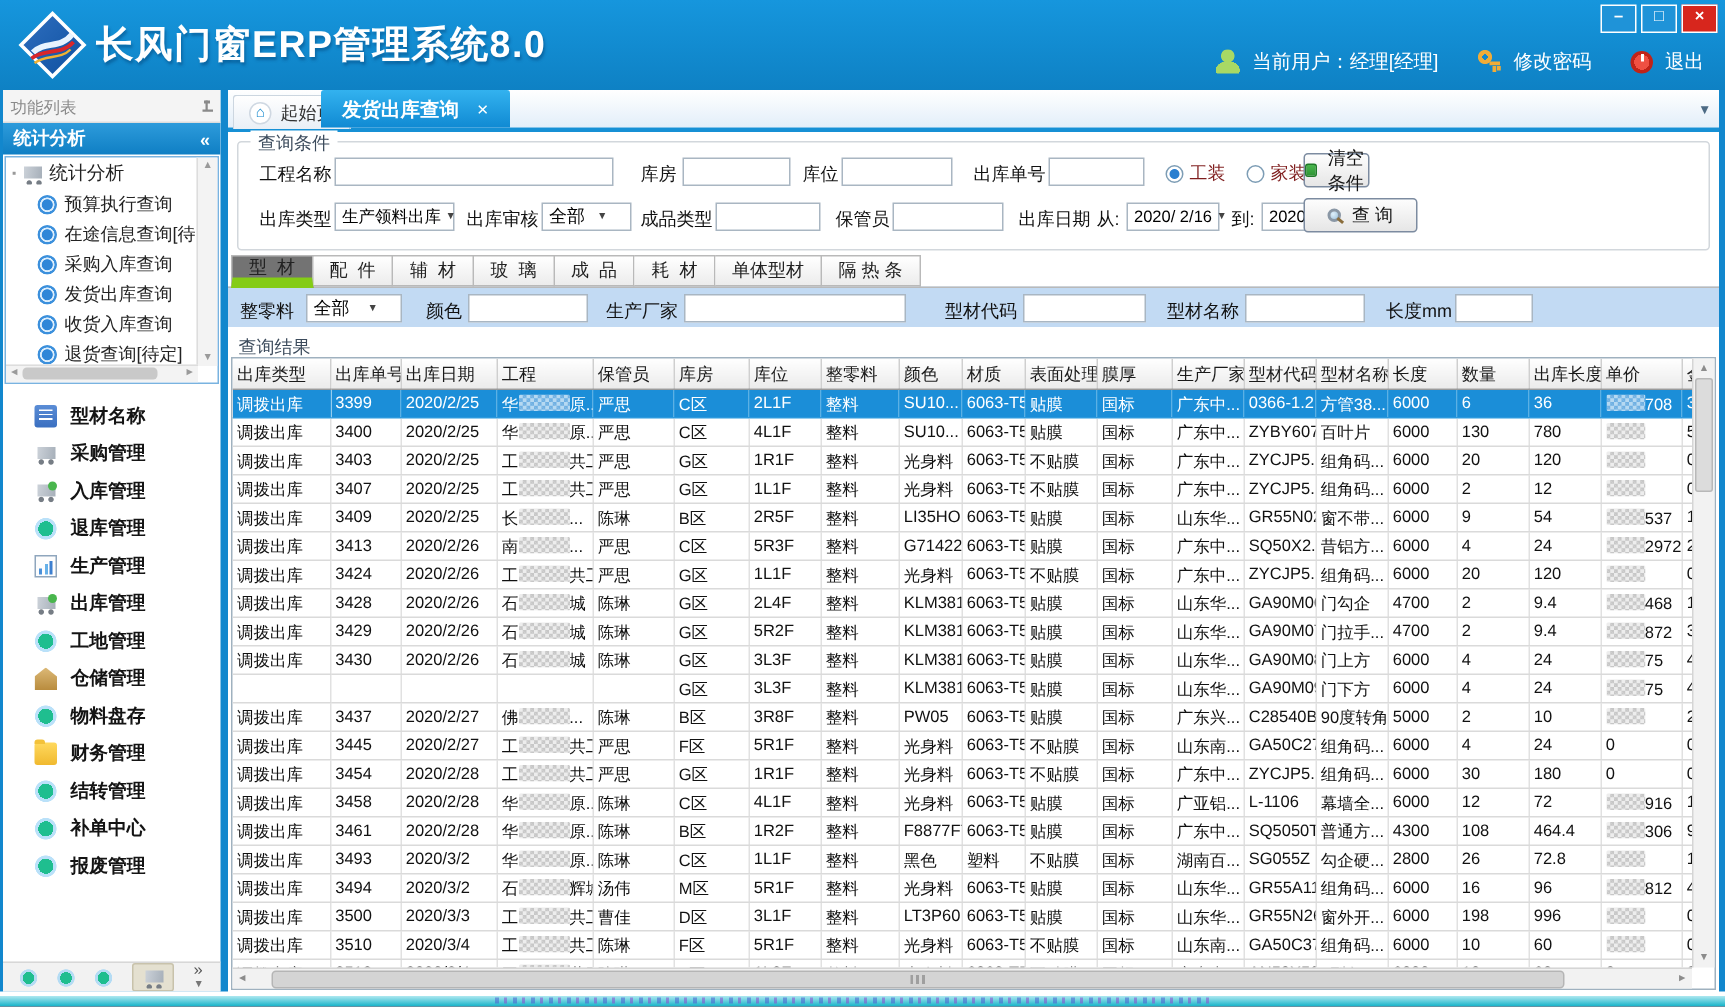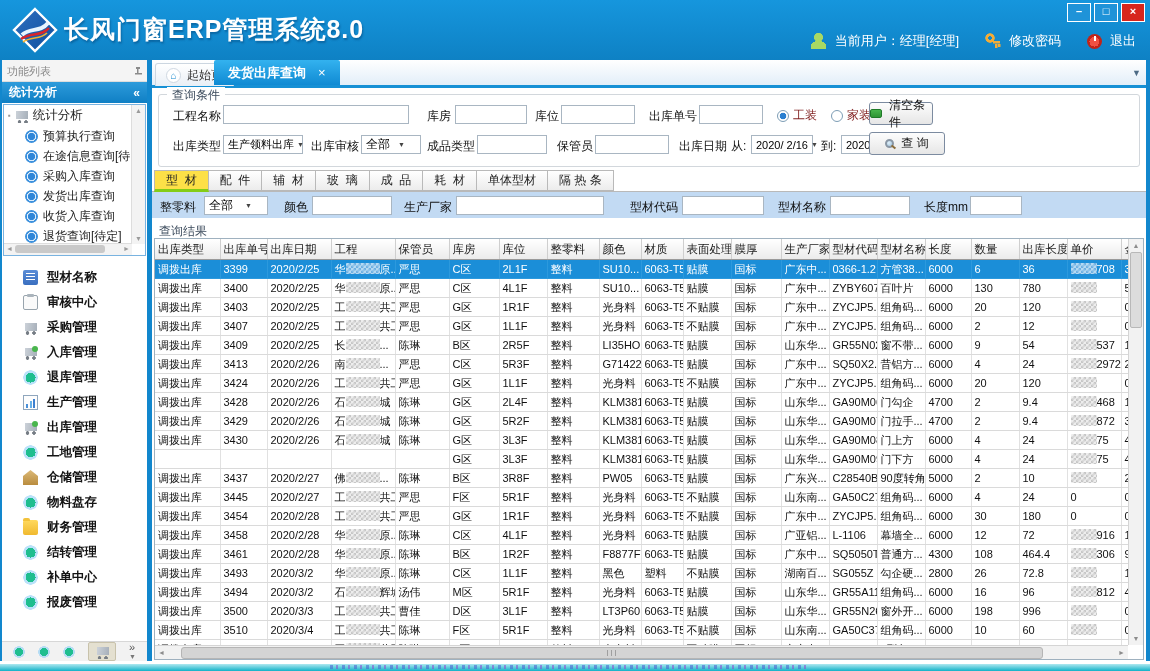--- a/index.html
+++ b/index.html
@@ -92,21 +92,21 @@
   .rdot{width:12px;height:12px;border-radius:50%;border:1px solid #7d9db5;background:#fff;box-sizing:border-box;}
   .rdot.on{background:radial-gradient(circle,#2a7fd0 0 3px,#fff 3.6px);}
   .btn{position:absolute;height:23px;border:1px solid #7c8ba0;border-radius:3px;background:linear-gradient(#fdfdfd,#e6e6e6);font-size:12px;color:#111;display:flex;align-items:center;justify-content:center;gap:7px;cursor:pointer;box-sizing:border-box;}
   .eraser-icon{width:13px;height:9px;background:linear-gradient(#49b64d,#2f9535);border:1px solid #1f7a28;border-radius:2px;box-sizing:border-box;}
   .magnifier-icon{width:9px;height:9px;border:2px solid #8a97a5;border-radius:50%;position:relative;box-sizing:border-box;background:radial-gradient(circle at 35% 35%,#dff0fb,#9fc2da);}
   .magnifier-icon::after{content:"";position:absolute;width:5px;height:2px;background:#8a6d3b;right:-4px;bottom:-2px;transform:rotate(40deg);}
 
   .mtabs{position:absolute;left:2px;top:110px;height:21px;display:flex;z-index:2;}
   .mtab{min-width:42px;padding:0 11px;border:1px solid #b9b9b9;border-left:none;background:linear-gradient(#ffffff,#ececec);font-size:12px;color:#222;display:flex;align-items:center;justify-content:center;white-space:pre;cursor:pointer;box-sizing:border-box;}
   .mtab:first-child{border-left:1px solid #b9b9b9;}
-  .mtab.active{background:#fde047;border-bottom:3px solid #84cc16;height:22px;}
+  .mtab.active{background:#737373;border-bottom:7px solid #84cc16;height:22px;}
   .fband{position:absolute;left:0;top:131px;right:0;height:27px;background:#c2daf3;border-top:1px solid #b9b9b9;box-sizing:border-box;}
   .fband .ql{top:7px;}
   .fband .qi,.fband .combo{top:4px;}
 
   .rlabel{position:absolute;left:7px;top:163px;font-size:12px;color:#3c4b5c;}
   .tablewrap{position:absolute;left:2px;top:178px;width:990px;bottom:2px;border:1px solid #9fb1bf;box-sizing:border-box;background:#fff;}
   .scrollarea{position:absolute;left:0;top:0;right:15px;bottom:14px;overflow:hidden;}
   table.results{width:994px;table-layout:fixed;border-collapse:collapse;}
   table.results th{height:20px;background:linear-gradient(#ffffff,#ebebeb);border-right:1px solid #cfcfcf;border-bottom:1px solid #9a9a9a;font-weight:normal;font-size:11.5px;text-align:left;padding:0 3px;white-space:nowrap;overflow:hidden;color:#1a1a1a;}
   table.results td{height:18px;font-size:11px;border-right:1px solid #e1e1e1;border-bottom:1px solid #dadada;padding:0 3px;white-space:nowrap;overflow:hidden;color:#111;}
@@ -220,24 +220,20 @@
         <div class="thumb"></div>
         <div class="rt">►</div>
       </div>
     </div>
     <div class="menu">
         <div class="menu-item">
           <span class="mi document-icon"></span>
           <span>型材名称</span>
         </div>
         <div class="menu-item">
-          <span class="mi clipboard-icon"></span>
-          <span>审核中心</span>
-        </div>
-        <div class="menu-item">
           <span class="mi cart-icon"></span>
           <span>采购管理</span>
         </div>
         <div class="menu-item">
           <span class="mi cart-in-icon"></span>
           <span>入库管理</span>
         </div>
         <div class="menu-item">
           <span class="mi dot-icon"></span>
           <span>退库管理</span>
@@ -317,21 +313,21 @@
       <div class="radio-group" style="left:618px;top:12px;">
         <span class="radio">
           <span class="rdot on"></span>
           <span>工装</span>
         </span>
         <span class="radio">
           <span class="rdot"></span>
           <span>家装</span>
         </span>
       </div>
-      <div class="btn" style="left:710px;top:7px;width:64px;">
+      <div class="btn" style="left:710px;top:7px;width:44px;">
         <span class="eraser-icon"></span>
         <span>清空条件</span>
       </div>
 
       <div class="ql" style="left:14px;top:43px;">出库类型</div>
       <div class="combo" style="left:64px;top:40px;width:80px;">
         <span style="font-size:11px;">生产领料出库</span>
         <span class="arr">▼</span>
       </div>
       <div class="ql" style="left:152px;top:43px;">出库审核</div>

